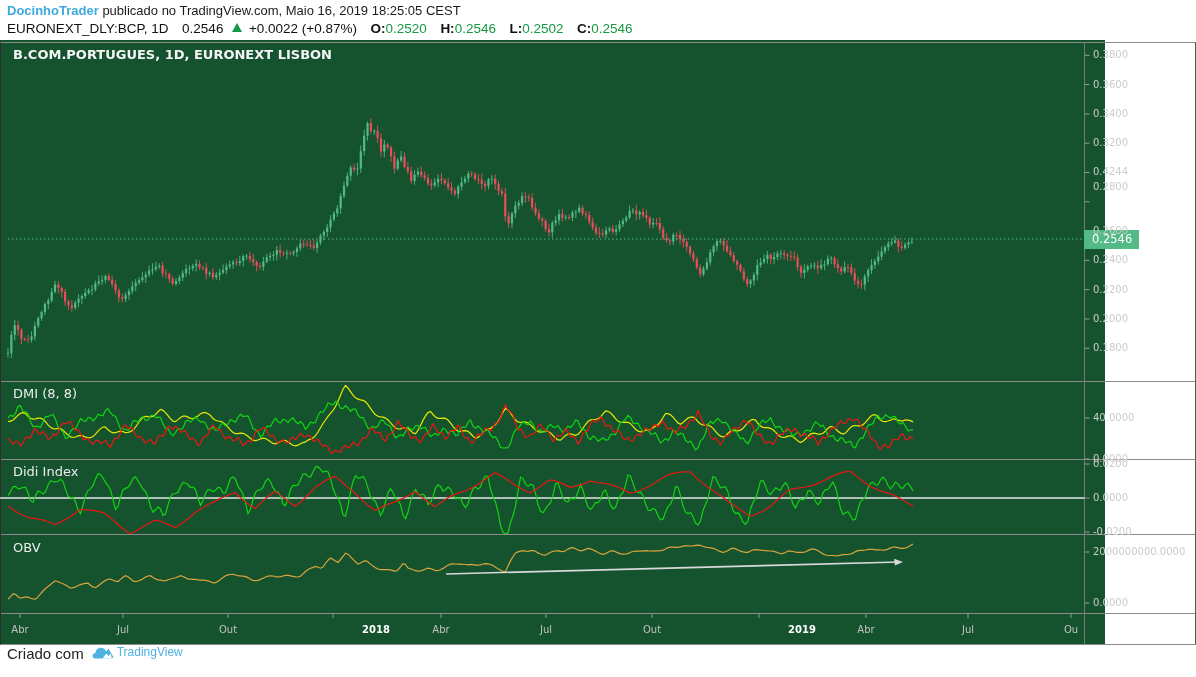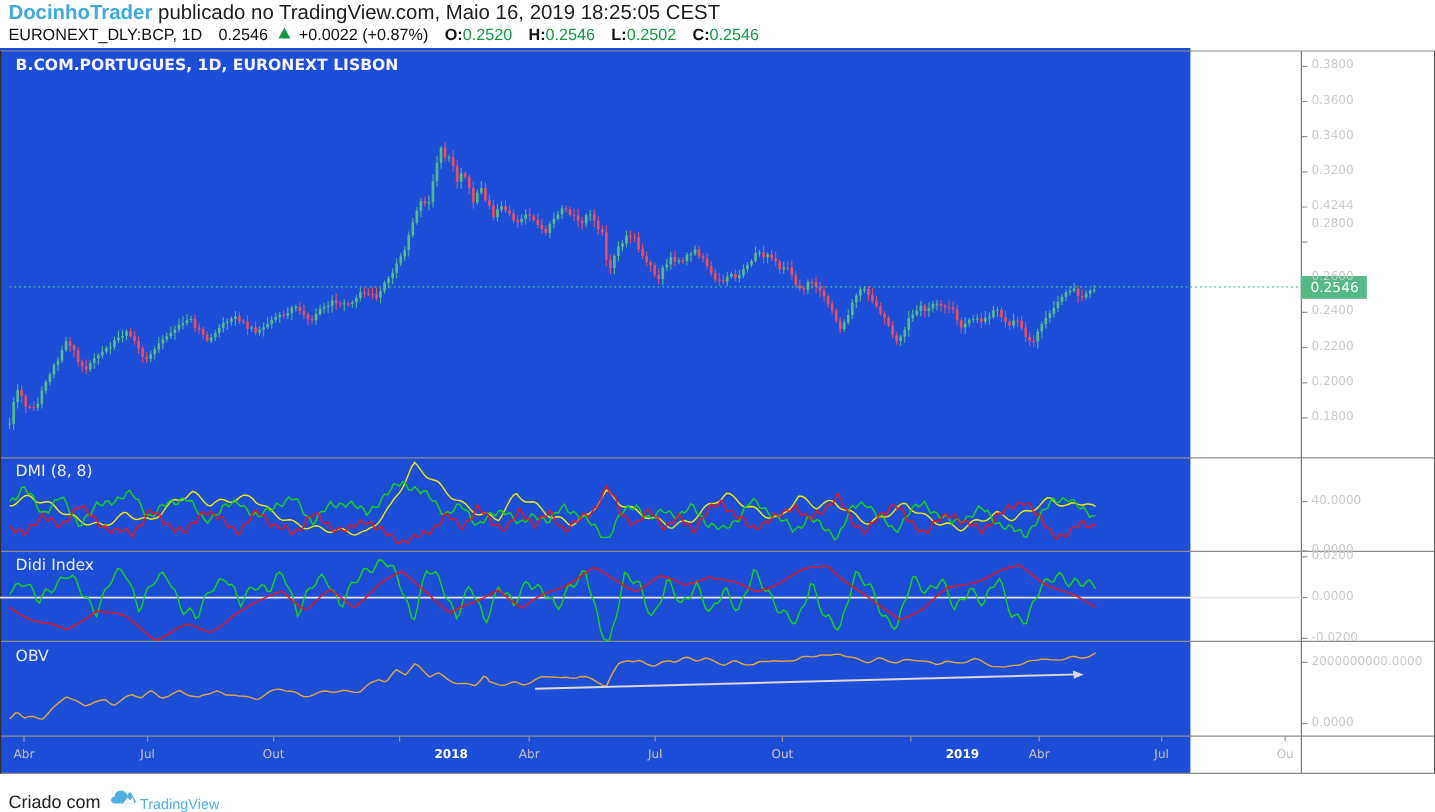--- a/index.html
+++ b/index.html
@@ -1,38 +1,38 @@
 <!DOCTYPE html>
 <html><head>
 <meta charset="utf-8">
 <style>
   html,body{margin:0;padding:0;background:#fff;}
   body{width:1196px;height:677px;overflow:hidden;font-family:"Liberation Sans",sans-serif;}
   .screenshot{position:relative;width:1196px;height:677px;background:#fff;}
   
   .hdr{position:absolute;left:7px;top:1px;white-space:nowrap;}
-  .hdr-line1{font-size:17px;line-height:19px;color:#1c1c1c;}
+  .hdr-line1{font-size:13px;line-height:19px;color:#1c1c1c;}
   .author{color:#3fa9e0;font-weight:bold;}
   .hdr-line2{font-size:13.5px;line-height:18px;color:#111;}
   .sym{font-weight:normal;}
   .bold{font-weight:bold;}
   .g{color:#149a43;}
   .up-tri{display:inline-block;width:0;height:0;border-left:5px solid transparent;border-right:5px solid transparent;border-bottom:9px solid #149a43;margin:0 3px 1px 5px;}
   .sp{display:inline-block;width:6px;}
   
-  .chart{position:absolute;left:0;top:40px;width:992px;height:605px;background:#1d4ed8;}
+  .chart{position:absolute;left:0;top:40px;width:1105px;height:605px;background:#14532d;}
   .chart svg{position:absolute;left:0;top:0;}
   .axlbl{position:absolute;font-size:10px;line-height:12px;color:#cccccc;font-family:"DejaVu Sans",sans-serif;white-space:nowrap;}
   .timelbl{color:#c2c2c2;}
   .yearlbl{color:#ffffff;font-weight:bold;margin-left:43px;}
   .pane-title{position:absolute;font-family:"DejaVu Sans",sans-serif;color:#ececec;font-size:13px;white-space:nowrap;}
   .main-title{font-weight:bold;color:#f5f5f5;}
   .badge{position:absolute;left:1084px;top:190px;height:19px;line-height:19px;background:#53b987;color:#fff;font-size:11.5px;font-family:"DejaVu Sans",sans-serif;padding:0 7px 0 8px;}
   
-  .footer{position:absolute;left:0;top:645px;width:1139px;height:32px;background:#fff;display:flex;align-items:flex-end;}
+  .footer{position:absolute;left:0;top:645px;width:1139px;height:32px;background:#fff;display:flex;align-items:flex-start;}
   .fl{font-size:15px;color:#222;margin-left:7px;}
   .logo{margin-left:8px;display:inline-block;}
   .brand{font-size:12px;color:#4fb1e2;margin-left:3px;}
 </style>
 </head>
 <body>
 
 <div class="screenshot">
 
   <div class="hdr">

